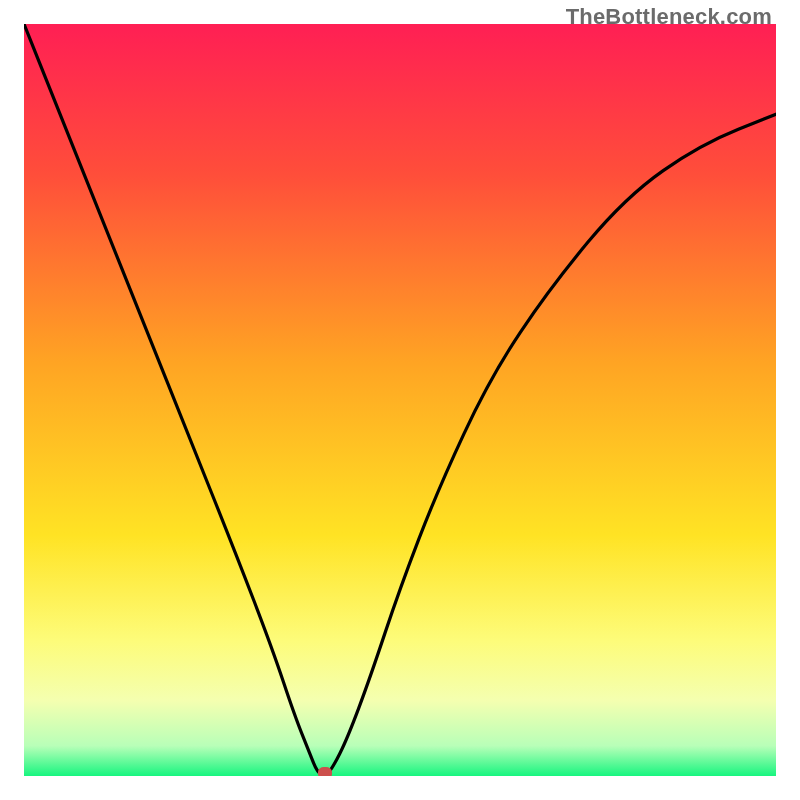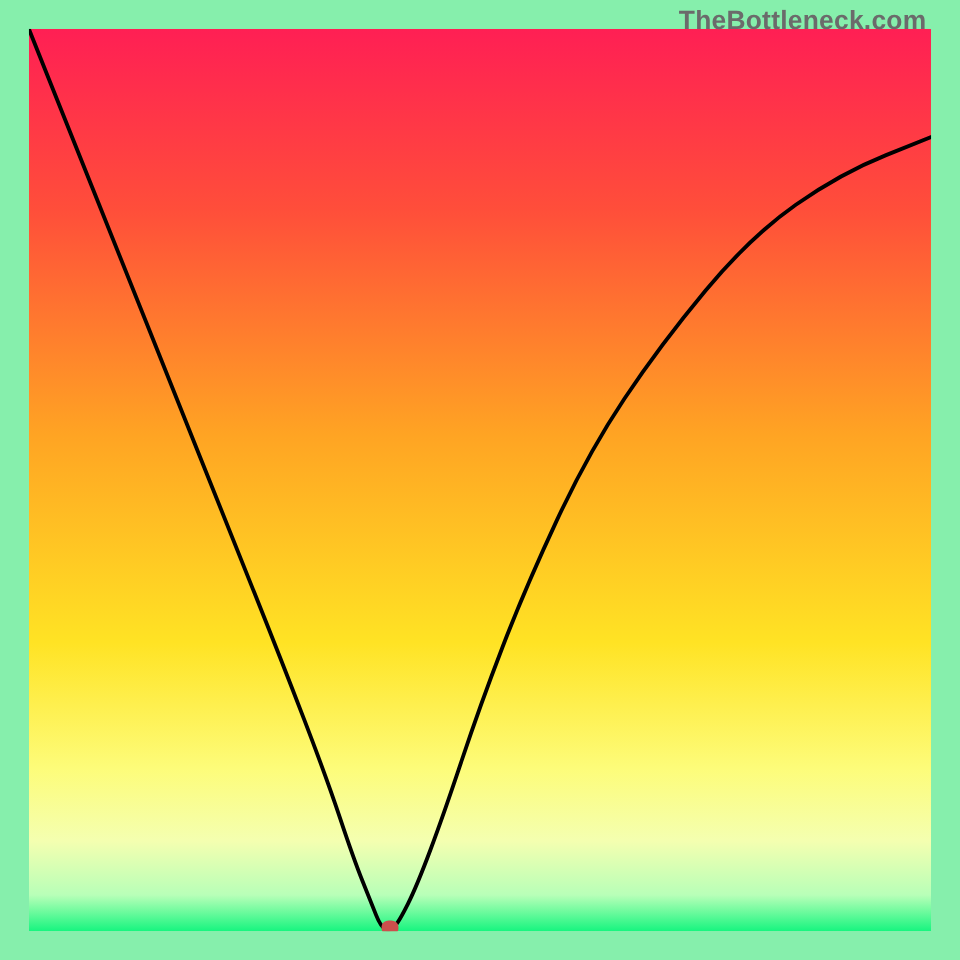--- a/index.html
+++ b/index.html
@@ -1,21 +1,21 @@
 <!DOCTYPE html>
 <html><head>
 <meta charset="utf-8">
 <style>
   * { margin: 0; padding: 0; box-sizing: border-box; }
   html, body { width: 800px; height: 800px; overflow: hidden; background: #000; }
   .container {
     width: 800px;
     height: 800px;
     position: relative;
-    background: #86efac;
+    background: #ffffff;
   }
   .plot-area {
     position: absolute;
     left: 24px;
     top: 24px;
     width: 752px;
     height: 752px;
     overflow: hidden;
   }
   .gradient {

